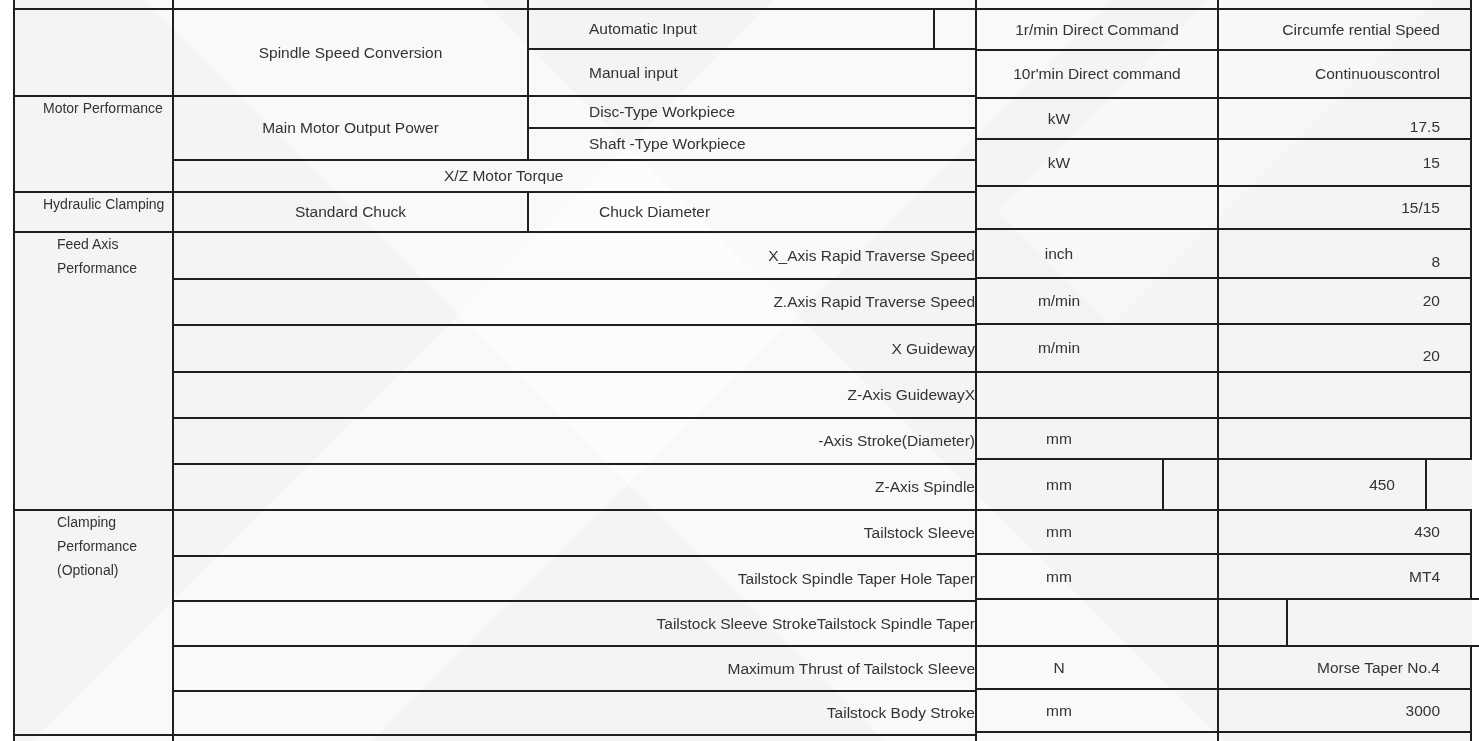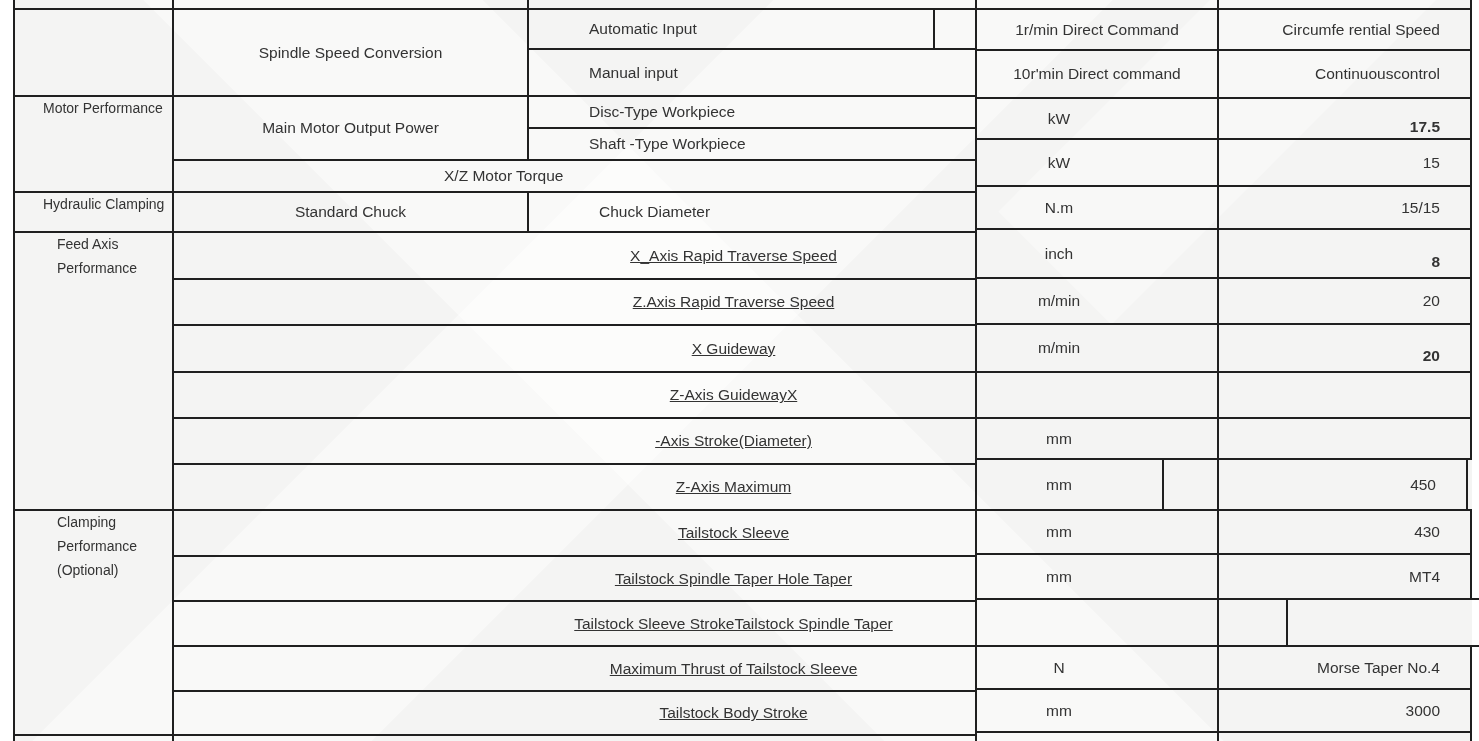--- a/index.html
+++ b/index.html
@@ -16,27 +16,27 @@
         display:flex;align-items:center;justify-content:center;
         font-size:15.5px;line-height:1.25;white-space:nowrap;}
   .no-top{border-top:none;}
   .no-bottom{border-bottom:none;}
 
   .cat{flex-direction:column;align-items:flex-start;justify-content:flex-start;
        padding-left:28px;font-size:14px;line-height:1.7;}
   .cat-indent{padding-left:42px;}
 
   .left-pad{justify-content:flex-start;padding-left:60px;}
-  .indent-lg{justify-content:center;padding-left:318px;text-decoration:underline;}
+  .indent-lg{justify-content:flex-end;padding-left:318px;}
   .indent-md{justify-content:flex-start;padding-left:270px;}
 
   .u-cell{padding-right:76px;}
   .u-wide{padding-right:0;}
   .v-cell{padding-right:30px;justify-content:flex-end;}
-  .v-low{padding-top:16px;font-weight:bold;}
+  .v-low{padding-top:16px;}
 </style>
 </head>
 <body>
 
 <div id="stage">
   <div id="table-bg">
     <div class="wm wm1"></div>
     <div class="wm wm2"></div>
     <div class="wm wm3"></div>
   </div>
@@ -104,21 +104,21 @@
   <div class="cell indent-lg" style="left:172px;top:324px;width:805px;height:49px">
     <span>X Guideway</span>
   </div>
   <div class="cell indent-lg" style="left:172px;top:371px;width:805px;height:48px">
     <span>Z-Axis GuidewayX</span>
   </div>
   <div class="cell indent-lg" style="left:172px;top:417px;width:805px;height:48px">
     <span>-Axis Stroke(Diameter)</span>
   </div>
   <div class="cell indent-lg" style="left:172px;top:463px;width:805px;height:48px">
-    <span>Z-Axis Maximum</span>
+    <span>Z-Axis Spindle</span>
   </div>
   <div class="cell indent-lg" style="left:172px;top:509px;width:805px;height:48px">
     <span>Tailstock Sleeve</span>
   </div>
   <div class="cell indent-lg" style="left:172px;top:555px;width:805px;height:47px">
     <span>Tailstock Spindle Taper Hole Taper</span>
   </div>
   <div class="cell indent-lg" style="left:172px;top:600px;width:805px;height:47px">
     <span>Tailstock Sleeve StrokeTailstock Spindle Taper</span>
   </div>
@@ -134,23 +134,20 @@
     </div>
   <div class="cell u-cell u-wide" style="left:975px;top:49px;width:244px;height:50px">
       <span>10r'min Direct command</span>
     </div>
   <div class="cell u-cell" style="left:975px;top:97px;width:244px;height:43px">
       <span>kW</span>
     </div>
   <div class="cell u-cell" style="left:975px;top:138px;width:244px;height:49px">
       <span>kW</span>
     </div>
-  <div class="cell u-cell" style="left:975px;top:185px;width:244px;height:45px">
-      <span>N.m</span>
-    </div>
   <div class="cell u-cell" style="left:975px;top:228px;width:244px;height:51px">
       <span>inch</span>
     </div>
   <div class="cell u-cell" style="left:975px;top:277px;width:244px;height:48px">
       <span>m/min</span>
     </div>
   <div class="cell u-cell" style="left:975px;top:323px;width:244px;height:50px">
       <span>m/min</span>
     </div>
   <div class="cell u-cell" style="left:975px;top:371px;width:244px;height:48px">
@@ -201,21 +198,21 @@
     </div>
   <div class="cell v-cell v-low" style="left:1217px;top:323px;width:255px;height:50px">
       <span>20</span>
     </div>
   <div class="cell v-cell" style="left:1217px;top:371px;width:255px;height:48px">
       <span></span>
     </div>
   <div class="cell v-cell" style="left:1217px;top:417px;width:255px;height:43px">
       <span></span>
     </div>
-  <div class="cell v-cell" style="left:1162px;top:458px;width:306px;height:53px">
+  <div class="cell v-cell" style="left:1162px;top:458px;width:265px;height:53px">
       <span>450</span>
     </div>
   <div class="cell v-cell" style="left:1217px;top:509px;width:255px;height:46px">
       <span>430</span>
     </div>
   <div class="cell v-cell" style="left:1217px;top:553px;width:255px;height:47px">
       <span>MT4</span>
     </div>
   <div class="cell v-cell" style="left:1286px;top:598px;width:255px;height:49px">
       <span>100</span>

